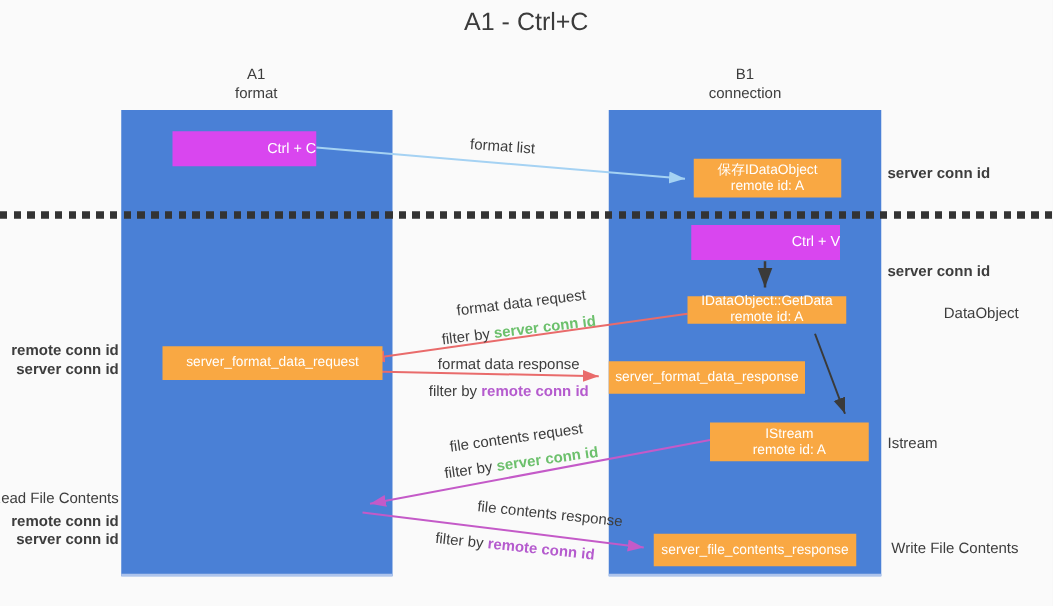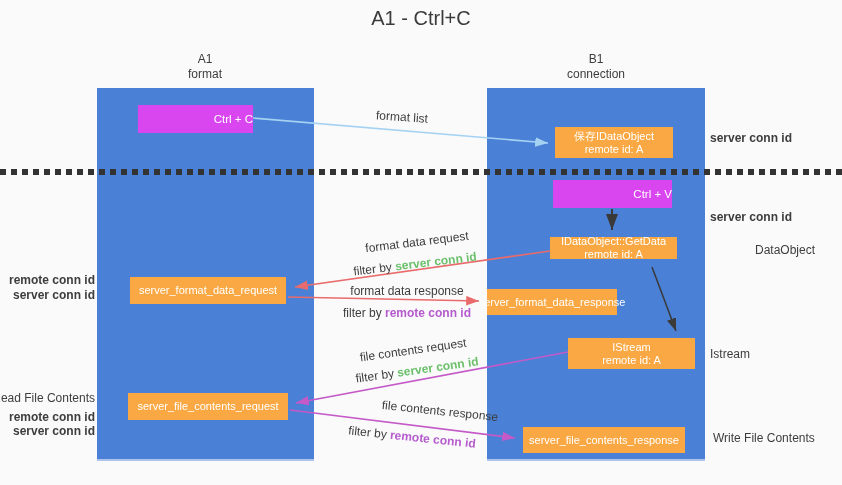--- a/index.html
+++ b/index.html
@@ -90,36 +90,33 @@
 
   <div class="node green-node" style="left:553px;top:180px;width:119px;height:28px;">
     <span>Ctrl + V</span>
   </div>
 
   <div class="node orange-node" style="left:550px;top:237px;width:127px;height:22px;">
     <div>IDataObject::GetData</div>
     <div>remote id: A</div>
   </div>
 
-  <div class="node orange-node" style="left:130px;top:277px;width:156px;height:27px;">
+  <div class="node orange-node" style="left:130px;top:277px;width:176px;height:27px;">
     <span>server_format_data_request</span>
   </div>
 
-  <div class="node orange-node" style="left:487px;top:289px;width:130px;height:26px;">
+  <div class="node orange-node" style="left:487px;top:289px;width:157px;height:26px;">
     <span>server_format_data_response</span>
   </div>
 
   <div class="node orange-node" style="left:568px;top:338px;width:127px;height:31px;">
     <div>IStream</div>
     <div>remote id: A</div>
   </div>
 
-  <div class="node orange-node" style="left:128px;top:393px;width:160px;height:27px;">
-    <span>server_file_contents_request</span>
-  </div>
 
   <div class="node orange-node" style="left:523px;top:427px;width:162px;height:26px;text-align:center;">
     <span>server_file_contents_response</span>
   </div>
 
   <div class="alabel" style="left:402px;top:117px;--rot:4deg;">format list</div>
 
   <div class="alabel" style="left:417px;top:242px;--rot:-7deg;">format data request</div>
   <div class="alabel" style="left:415px;top:264px;--rot:-7deg;">
     <span>filter by </span><span class="key t-green">server conn id</span>

